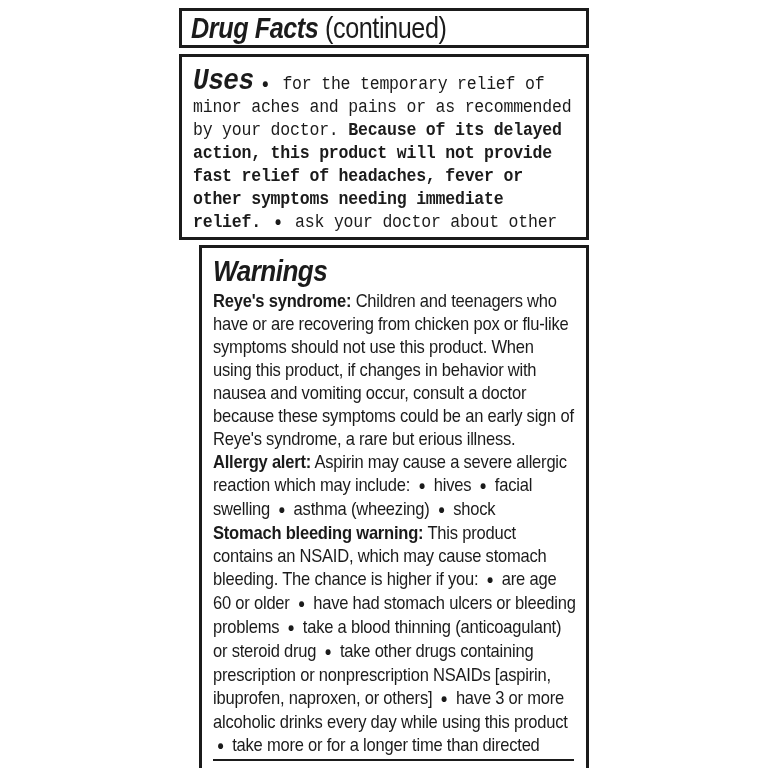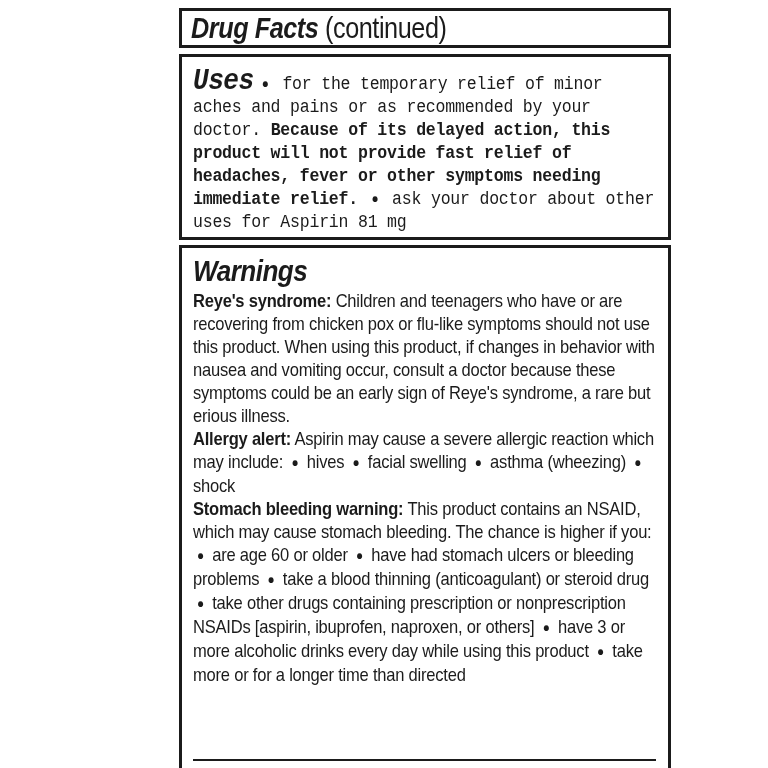--- a/index.html
+++ b/index.html
@@ -2,39 +2,39 @@
 <html><head>
 <meta charset="utf-8">
 <style>
   html,body { margin:0; padding:0; }
   body {
     width:768px; height:768px; overflow:hidden; position:relative;
     background:#ffffff; color:#1b1b1b;
     font-family:"Liberation Sans","DejaVu Sans",sans-serif;
     -webkit-font-smoothing:antialiased;
   }
-  .label { position:absolute; left:179px; top:8px; width:492px; }
+  .label { position:absolute; left:179px; top:8px; width:410px; }
   .box { box-sizing:border-box; border:3.5px solid #1b1b1b; background:#fff; }
   
   .squeeze { transform:scaleX(0.87); transform-origin:0 0; width:114.9%; }
 
   .header-box { height:40px; margin-bottom:6px; padding:1px 9px 0 9px; overflow:hidden; }
   .header-title { font-size:29px; line-height:33px; font-weight:bold; font-style:italic;
                   letter-spacing:-0.5px; white-space:nowrap; }
   .cont { font-weight:normal; font-style:normal; }
 
   .uses-box { height:186px; margin-bottom:5px; padding:0 10px 0 11px; overflow:hidden;font-family:Liberation Mono, monospace; }
   .body-text { margin:0; font-size:19px; line-height:23px; letter-spacing:-0.25px; }
   p.flow { padding-top:13px; }
   .inline-heading { font-size:30px; line-height:23px; font-weight:bold; font-style:italic;
                     letter-spacing:-0.6px; padding-right:5px; }
   .bold { font-weight:bold; }
 
   .warnings-box { height:524px; border-bottom:none; padding:4px 10px 0 11px;
-                  position:relative; overflow:hidden; }
+                  position:relative; overflow:hidden;margin-left:20px; }
   h2.section-heading { margin:0; font-size:30px; line-height:37px; font-weight:bold;
                        font-style:italic; letter-spacing:-0.6px; }
   .bullet { font-size:0.72em; padding:0 4.5px; vertical-align:1px; }
   .bottom-rule { position:absolute; left:11px; right:12px; bottom:8px; height:2px;
                  background:#1b1b1b; }
 </style>
 </head>
 <body>
 
 <div class="label">

